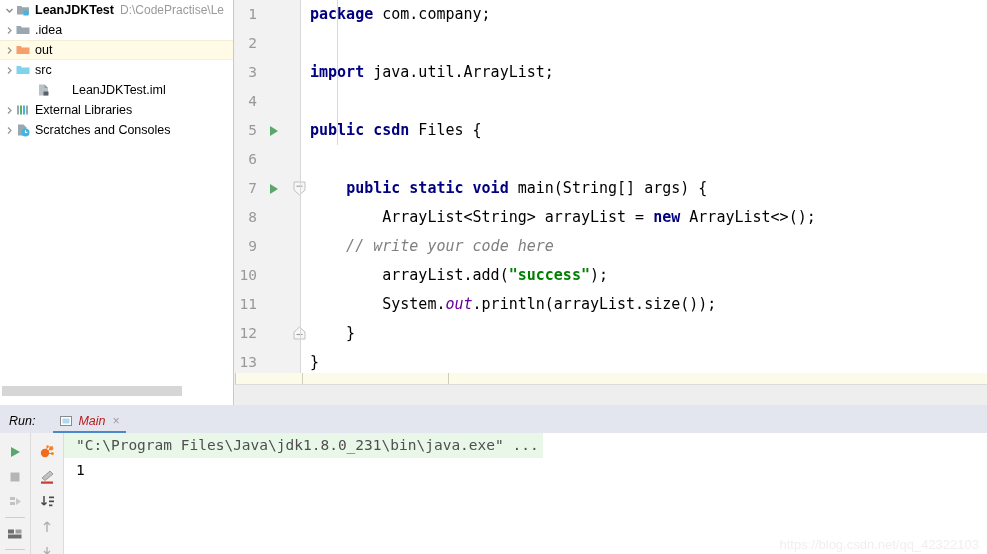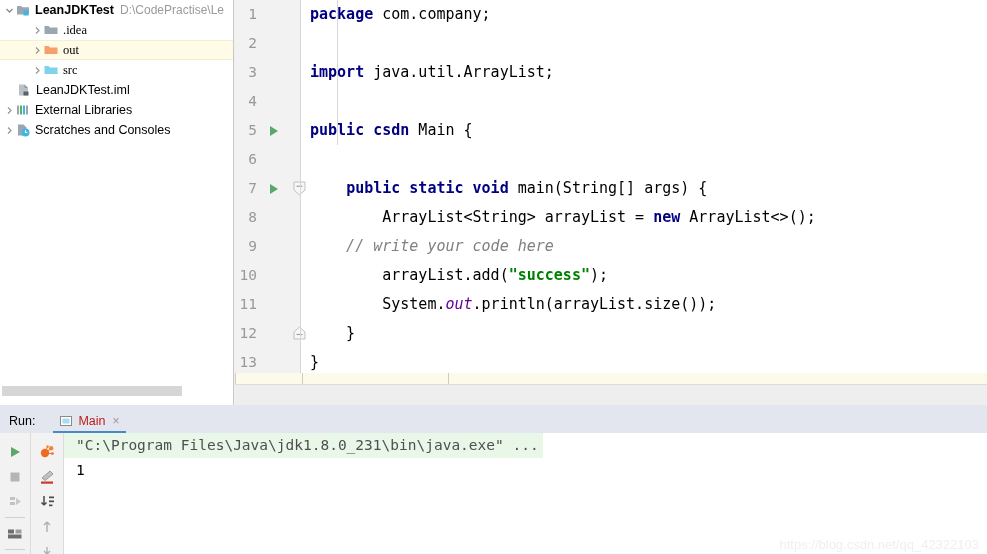--- a/index.html
+++ b/index.html
@@ -77,22 +77,22 @@
   .ic {
     width: 16px; height: 16px;
     flex: 0 0 auto;
     margin-right: 4px;
     position: relative;
   }
   .ic svg { display: block; }
 
   
   .ind-0 { padding-left: 4px; }
-  .ind-1 { padding-left: 32px; font-family: Liberation Serif, serif; }
-  .ind-2 { padding-left: 16px; }
+  .ind-1 { padding-left: 4px; }
+  .ind-2 { padding-left: 36px; gap: 16px; }
 
   
   .proj-hscroll {
     position: absolute;
     left: 0;
     bottom: 9px;
     width: 233px;
     height: 10px;
     background: #ffffff;
   }
@@ -250,20 +250,21 @@
     background: #ffffff;
   }
   .run-header {
     position: relative;
     height: 24px;
     background: #e4e6ef;
     display: flex;
     align-items: center;
     font-size: 12.5px;
     color: #000000;
+    font-style: italic;
   }
   .run-label {
     padding-left: 9px;
     padding-right: 10px;
     color: #000000;
     font-size: 12.5px;
   }
   .run-tab {
     position: relative;
     display: flex;
@@ -530,21 +531,21 @@
           <div class="gutter-sep"></div>
         </div>
 
         <div class="code-lines">
           <div class="indent-guide"></div>
 
           <div class="cl"><span class="kw">package</span><span class="plain"> com.company;</span></div>
           <div class="cl"></div>
           <div class="cl"><span class="kw">import</span><span class="plain"> java.util.ArrayList;</span></div>
           <div class="cl"></div>
-          <div class="cl"><span class="kw">public csdn</span><span class="plain"> Main {</span></div>
+          <div class="cl"><span class="kw">public csdn</span><span class="plain"> Files {</span></div>
           <div class="cl"></div>
           <div class="cl"><span class="plain">    </span><span class="kw">public static void</span><span class="plain"> main(String[] args) {</span></div>
           <div class="cl"><span class="plain">        ArrayList&lt;String&gt; arrayList = </span><span class="kw">new</span><span class="plain"> ArrayList&lt;&gt;();</span></div>
           <div class="cl"><span class="cmt">    // write your code here</span></div>
           <div class="cl"><span class="plain">        arrayList.add(</span><span class="str">"success"</span><span class="plain">);</span></div>
           <div class="cl"><span class="plain">        System.</span><span class="fld">out</span><span class="plain">.println(arrayList.size());</span></div>
           <div class="cl"><span class="plain">    }</span></div>
           <div class="cl"><span class="plain">}</span></div>
         </div>
       </div>

